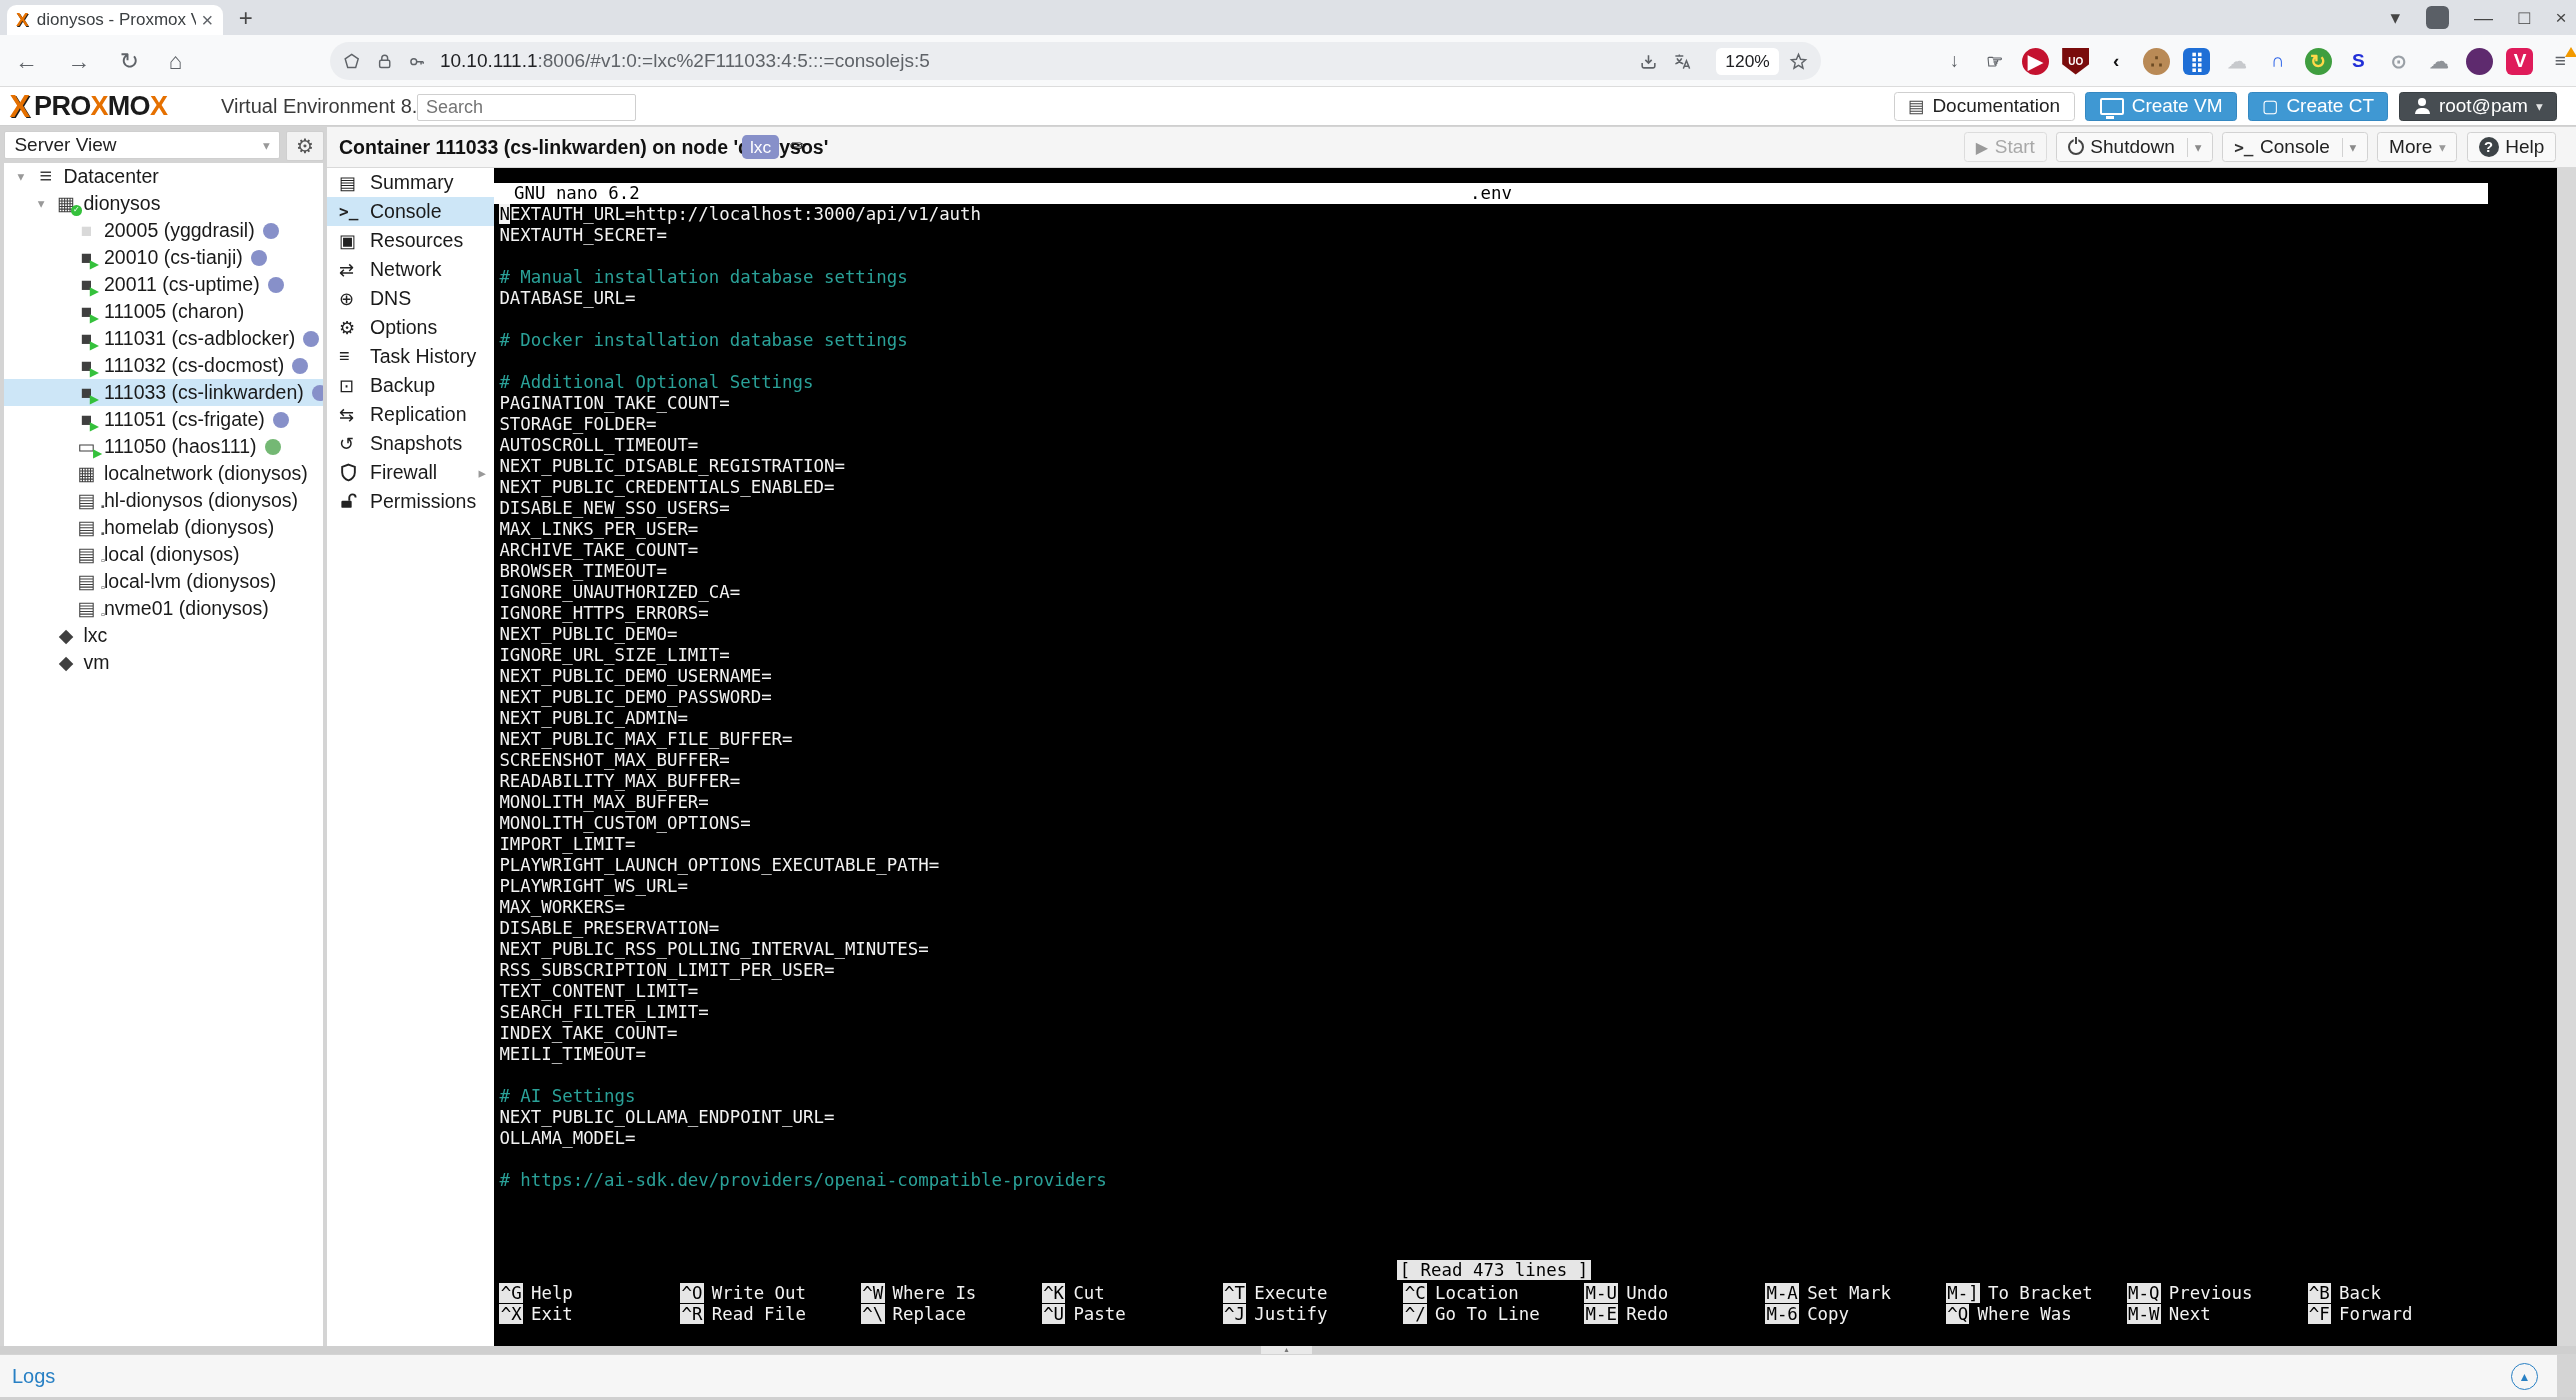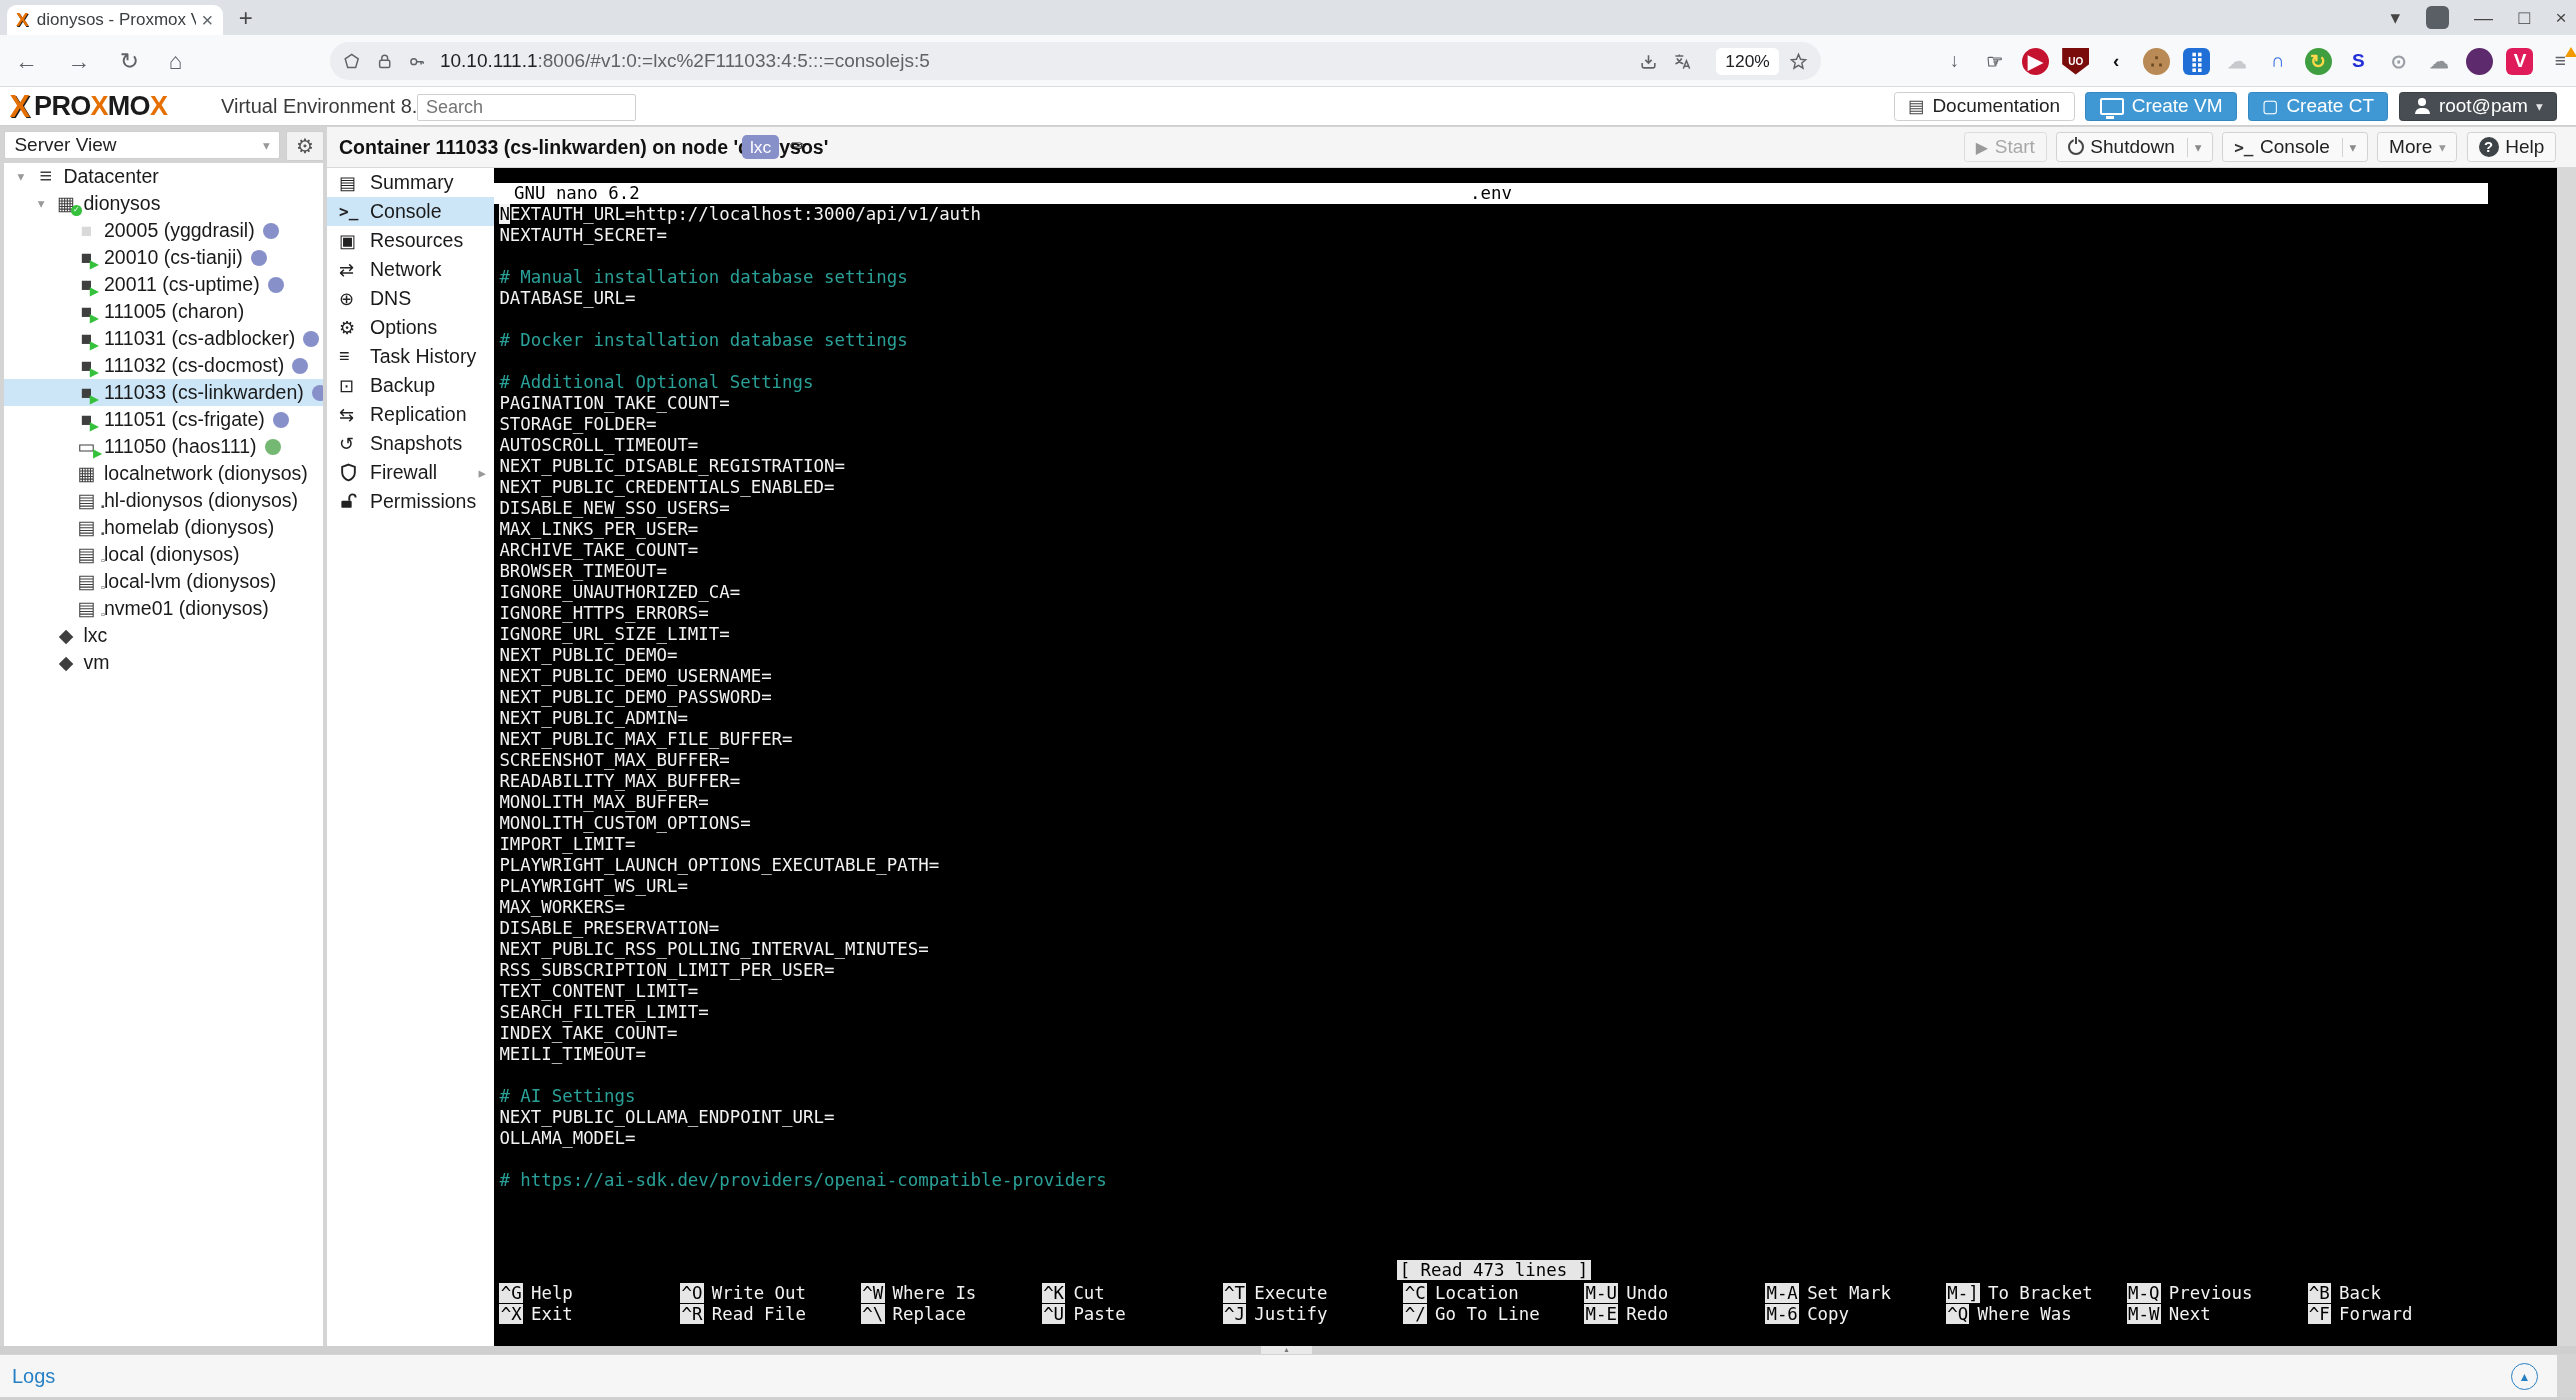--- a/index.html
+++ b/index.html
@@ -533,22 +533,22 @@
         <div class="tline">STORAGE_FOLDER=</div>
         <div class="tline">AUTOSCROLL_TIMEOUT=</div>
         <div class="tline">NEXT_PUBLIC_DISABLE_REGISTRATION=</div>
         <div class="tline">NEXT_PUBLIC_CREDENTIALS_ENABLED=</div>
         <div class="tline">DISABLE_NEW_SSO_USERS=</div>
         <div class="tline">MAX_LINKS_PER_USER=</div>
         <div class="tline">ARCHIVE_TAKE_COUNT=</div>
         <div class="tline">BROWSER_TIMEOUT=</div>
         <div class="tline">IGNORE_UNAUTHORIZED_CA=</div>
         <div class="tline">IGNORE_HTTPS_ERRORS=</div>
+        <div class="tline">NEXT_PUBLIC_DEMO=</div>
         <div class="tline">IGNORE_URL_SIZE_LIMIT=</div>
-        <div class="tline">NEXT_PUBLIC_DEMO=</div>
         <div class="tline">NEXT_PUBLIC_DEMO_USERNAME=</div>
         <div class="tline">NEXT_PUBLIC_DEMO_PASSWORD=</div>
         <div class="tline">NEXT_PUBLIC_ADMIN=</div>
         <div class="tline">NEXT_PUBLIC_MAX_FILE_BUFFER=</div>
         <div class="tline">SCREENSHOT_MAX_BUFFER=</div>
         <div class="tline">READABILITY_MAX_BUFFER=</div>
         <div class="tline">MONOLITH_MAX_BUFFER=</div>
         <div class="tline">MONOLITH_CUSTOM_OPTIONS=</div>
         <div class="tline">IMPORT_LIMIT=</div>
         <div class="tline">PLAYWRIGHT_LAUNCH_OPTIONS_EXECUTABLE_PATH=</div>

